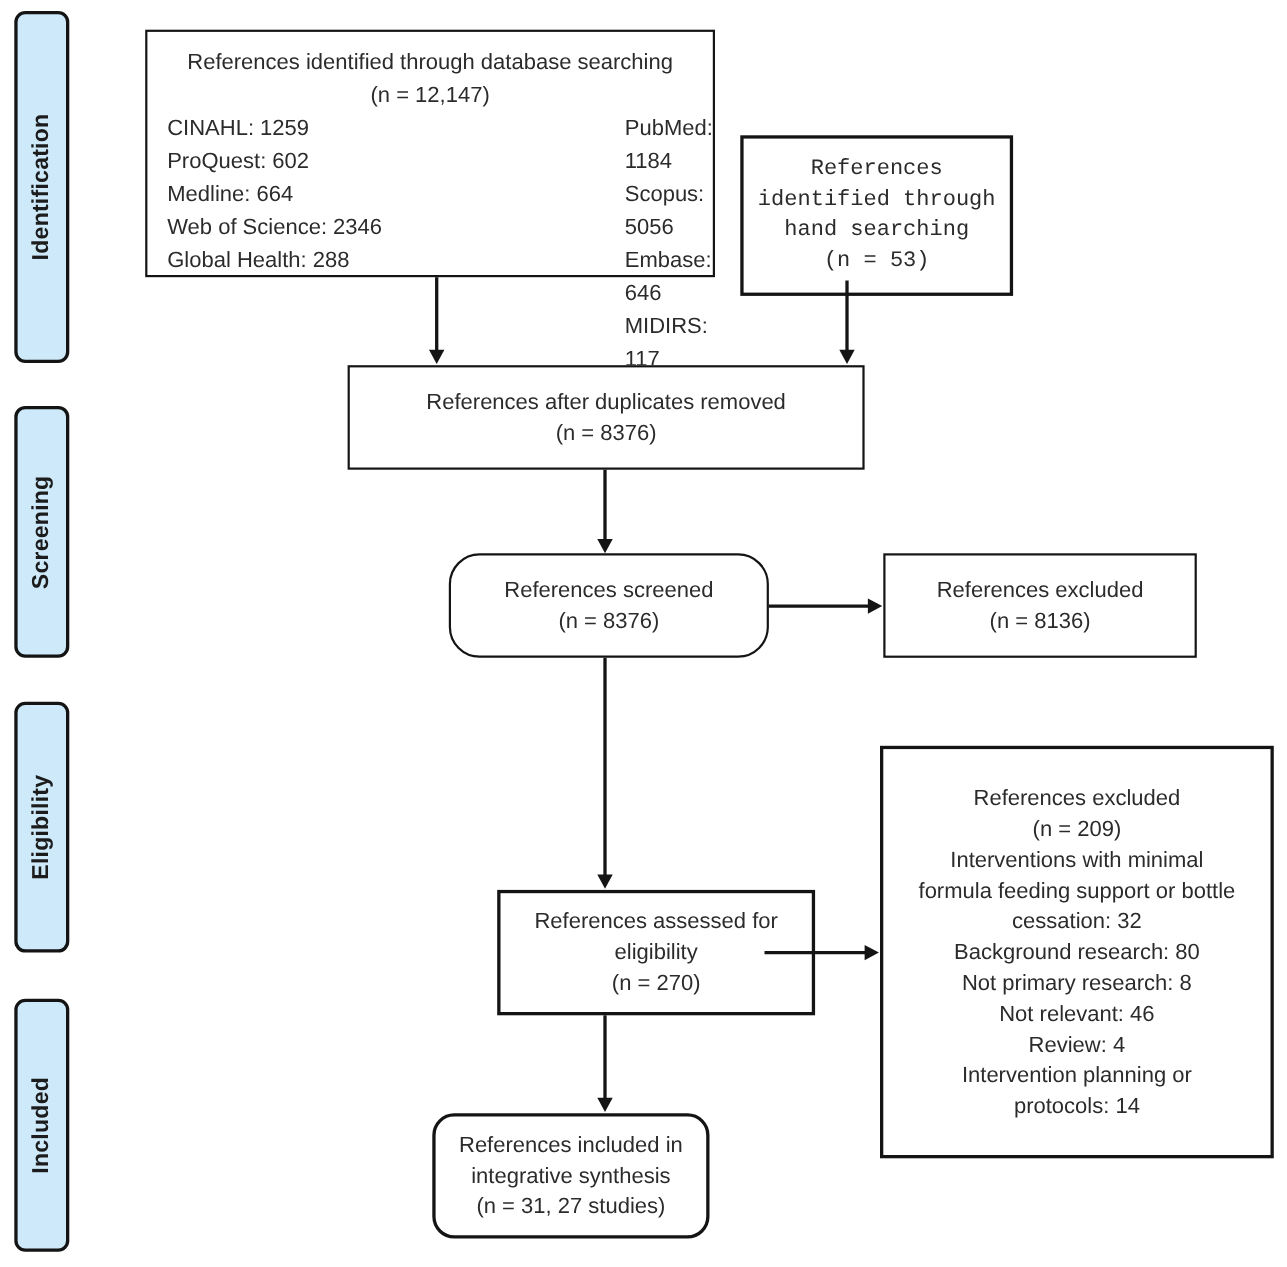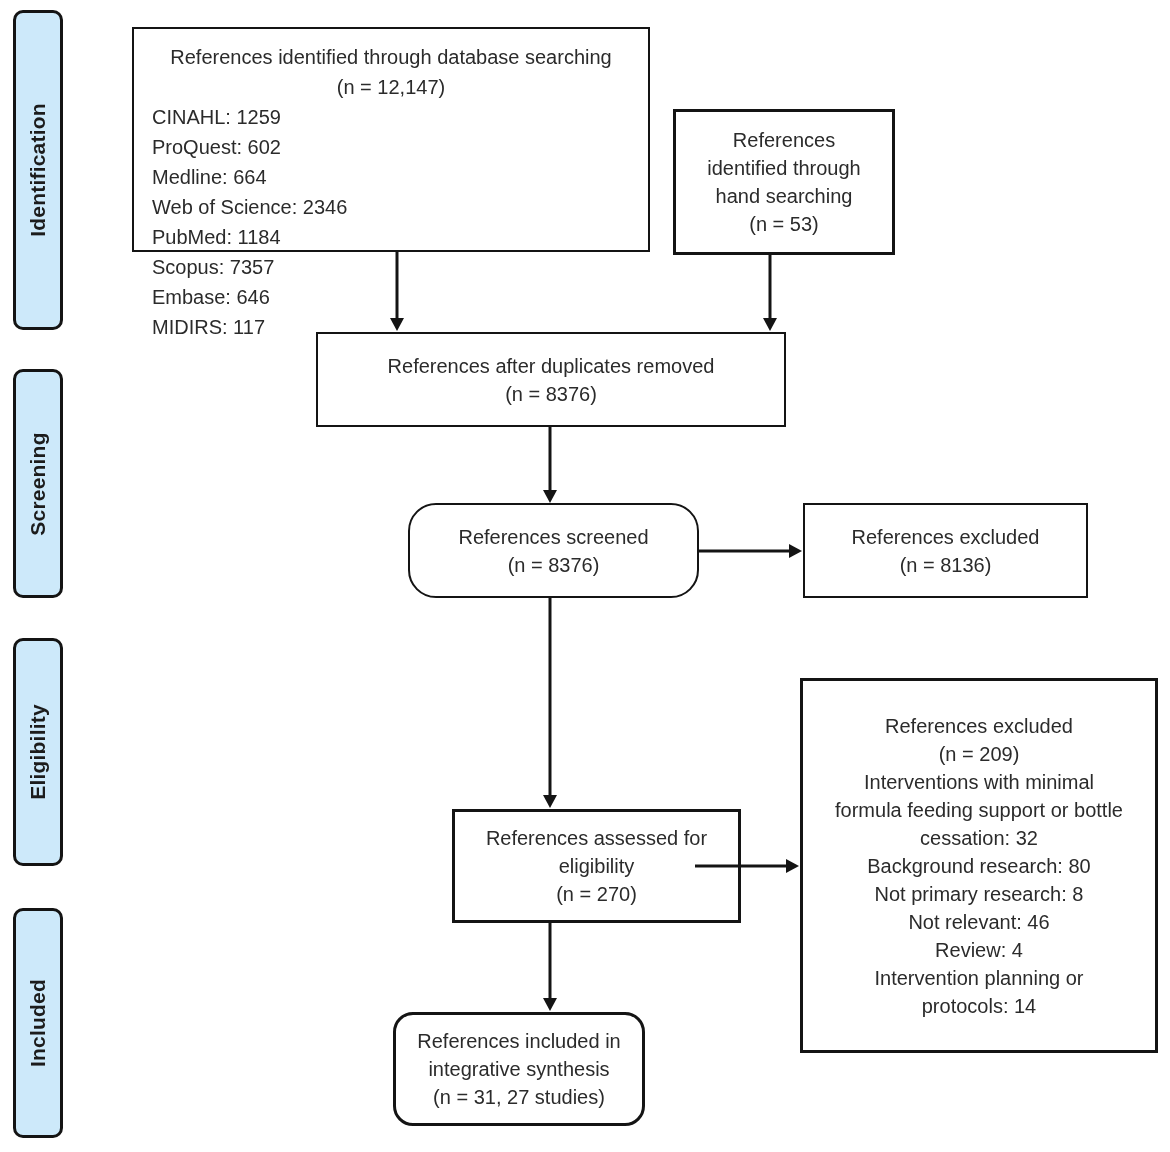--- a/index.html
+++ b/index.html
@@ -48,35 +48,34 @@
     font-size: 20px;
     line-height: 28px;
     text-align: center;
     display: flex;
     flex-direction: column;
     justify-content: center;
   }
   .box .lines { width: 100%; }
 
   .b-db       { left: 132px; top: 27px;  width: 518px; height: 225px; justify-content: flex-start; padding-top: 13px; line-height: 30px; }
-  .b-hand     { left: 673px; top: 109px; width: 222px; height: 146px; border-width: 3px; }
+  .b-hand     { left: 673px; top: 123px; width: 248px; height: 146px; border-width: 3px; font-family: Liberation Mono, monospace; }
   .b-dup      { left: 316px; top: 332px; width: 470px; height: 95px; }
   .b-screened { left: 408px; top: 503px; width: 291px; height: 95px; border-radius: 28px; }
   .b-excl1    { left: 803px; top: 503px; width: 285px; height: 95px; }
   .b-assessed { left: 406px; top: 809px; width: 289px; height: 114px; border-width: 3px; margin-left: 46px; }
   .b-excl2    { left: 800px; top: 678px; width: 358px; height: 375px; border-width: 3px; }
   .b-included { left: 393px; top: 1012px; width: 252px; height: 114px; border-width: 3px; border-radius: 20px; }
 
   .db-cols {
     display: flex;
     width: 100%;
     text-align: left;
     padding-left: 18px;
     box-sizing: border-box;
-    flex-direction: column;
   }
   .db-col-left  { width: 290px; }
   .db-col-right { flex: 1; }
 
   .arrows { position: absolute; left: 0; top: 0; pointer-events: none; }
   .arrows line    { stroke: var(--line, #141414); stroke-width: 3; }
   .arrows polygon { fill: var(--line, #141414); }
 </style>
 </head>
 <body>
@@ -100,24 +99,25 @@
     <div class="lines">
         <div>References identified through database searching</div>
         <div>(n = 12,147)</div>
       </div>
     <div class="db-cols">
       <div class="db-col-left lines">
           <div>CINAHL: 1259</div>
           <div>ProQuest: 602</div>
           <div>Medline: 664</div>
           <div>Web of Science: 2346</div>
+          <div>Global Health: 288</div>
         </div>
       <div class="db-col-right lines">
           <div>PubMed: 1184</div>
-          <div>Scopus: 7357</div>
+          <div>Scopus: 5056</div>
           <div>Embase: 646</div>
           <div>MIDIRS: 117</div>
         </div>
     </div>
   </div>
 
   <div class="box b-hand">
     <div class="lines">
         <div>References</div>
         <div>identified through</div>

